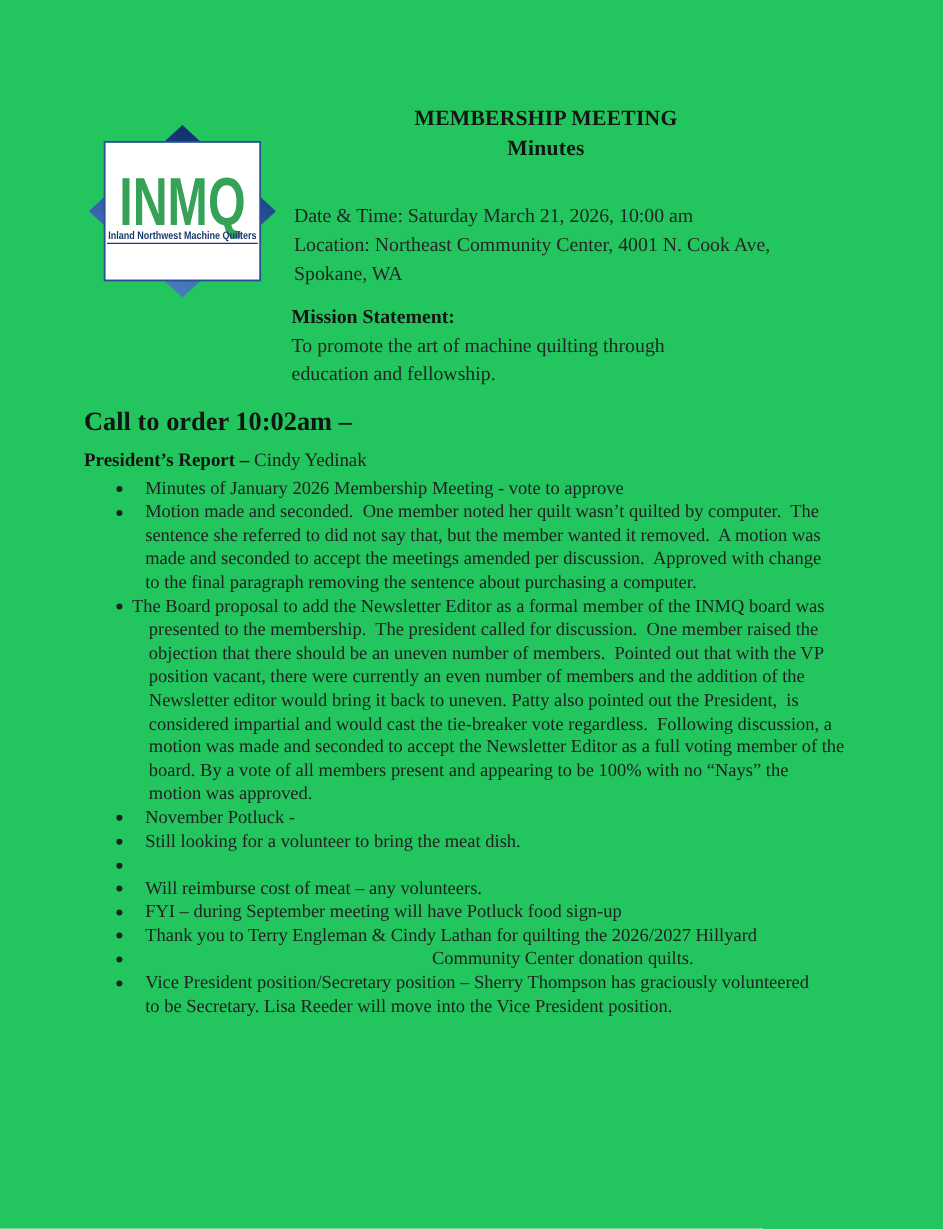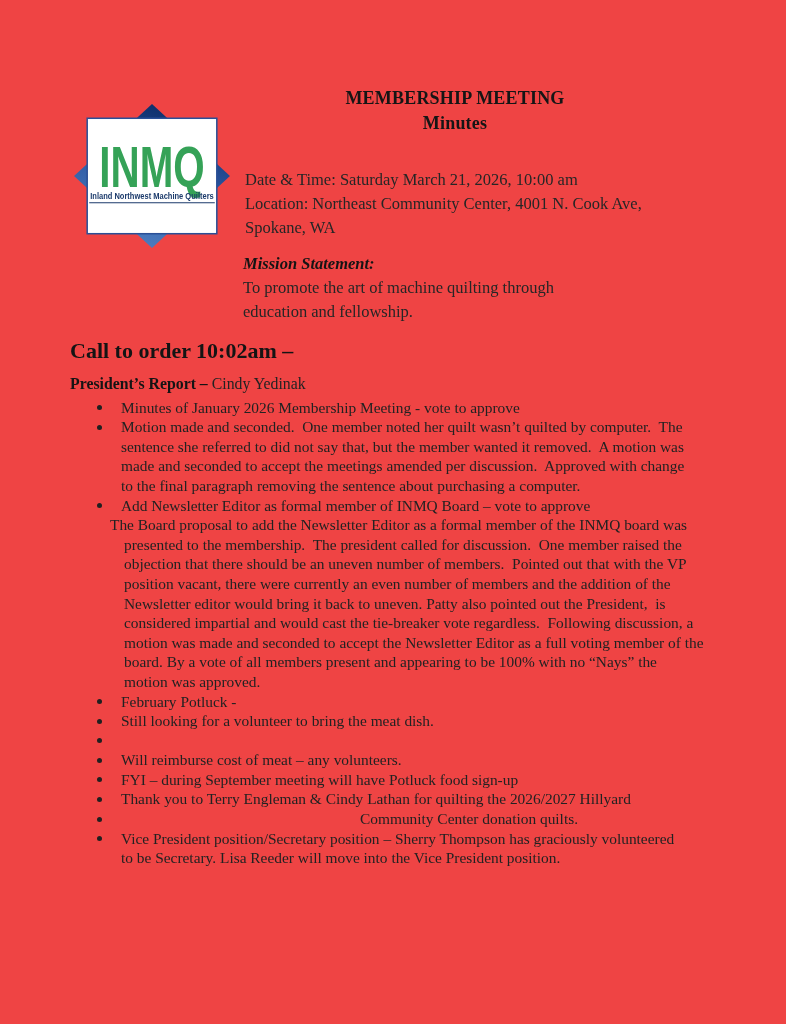--- a/index.html
+++ b/index.html
@@ -1,19 +1,19 @@
 <!DOCTYPE html>
 <html><head>
 <meta charset="utf-8">
 <style>
   html,body { margin:0; padding:0; background:#ffffff; }
   .page {
     position:relative;
     width:786px; height:1024px;
-    background:#ef4444;
+    background:#22c55e;
     font-family:"Liberation Serif","DejaVu Serif",serif;
     color:#222222;
     overflow:hidden;
   }
   .title-block {
     position:absolute; left:240px; top:86px; width:430px;
     text-align:center; font-weight:bold;
     font-size:18px; line-height:25px; color:#151515;
     letter-spacing:0.2px;
   }
@@ -22,21 +22,21 @@
   .meeting-info {
     position:absolute; left:245px; top:168px; width:412px;
     font-size:16.5px; line-height:23.8px; color:#262626;
   }
   .meeting-info p { margin:0; }
 
   .mission {
     position:absolute; left:243px; top:252px; width:378px;
     font-size:16.5px; line-height:23.8px; color:#262626;
   }
-  .mission-heading { font-weight:bold; color:#141414;font-style:italic; }
+  .mission-heading { font-weight:bold; color:#141414; }
 
   .call-to-order {
     position:absolute; left:70px; top:338px;
     font-weight:bold; font-size:22px; color:#141414;
   }
 
   .report {
     position:absolute; left:70px; top:374px; width:668px;
     font-size:15.4px; line-height:19.6px;
   }
@@ -105,26 +105,25 @@
         <div class="bullet-item">
     <span class="dot"></span>
     <div class="bullet-text">Minutes of January 2026 Membership Meeting - vote to approve</div>
   </div>
         <div class="bullet-item">
     <span class="dot"></span>
     <div class="bullet-text">Motion made and seconded.  One member noted her quilt wasn’t quilted by computer.  The sentence she referred to did not say that, but the member wanted it removed.  A motion was made and seconded to accept the meetings amended per discussion.  Approved with change to the final paragraph removing the sentence about purchasing a computer.</div>
   </div>
         <div class="bullet-item">
     <span class="dot"></span>
-    <div class="bullet-text">Add Newsletter Editor as formal member of INMQ Board – vote to approve</div>
   <div class="continuation">The Board proposal to add the Newsletter Editor as a formal member of the INMQ board was presented to the membership.  The president called for discussion.  One member raised the objection that there should be an uneven number of members.  Pointed out that with the VP position vacant, there were currently an even number of members and the addition of the Newsletter editor would bring it back to uneven. Patty also pointed out the President,  is considered impartial and would cast the tie-breaker vote regardless.  Following discussion, a motion was made and seconded to accept the Newsletter Editor as a full voting member of the board. By a vote of all members present and appearing to be 100% with no “Nays” the motion was approved.</div>
         </div>
         <div class="bullet-item">
     <span class="dot"></span>
-    <div class="bullet-text">February Potluck -</div>
+    <div class="bullet-text">November Potluck -</div>
   </div>
         <div class="bullet-item">
     <span class="dot"></span>
     <div class="bullet-text">Still looking for a volunteer to bring the meat dish.</div>
   </div>
         <div class="bullet-item">
     <span class="dot"></span>
     <div class="bullet-text"></div>
   </div>
         <div class="bullet-item">

